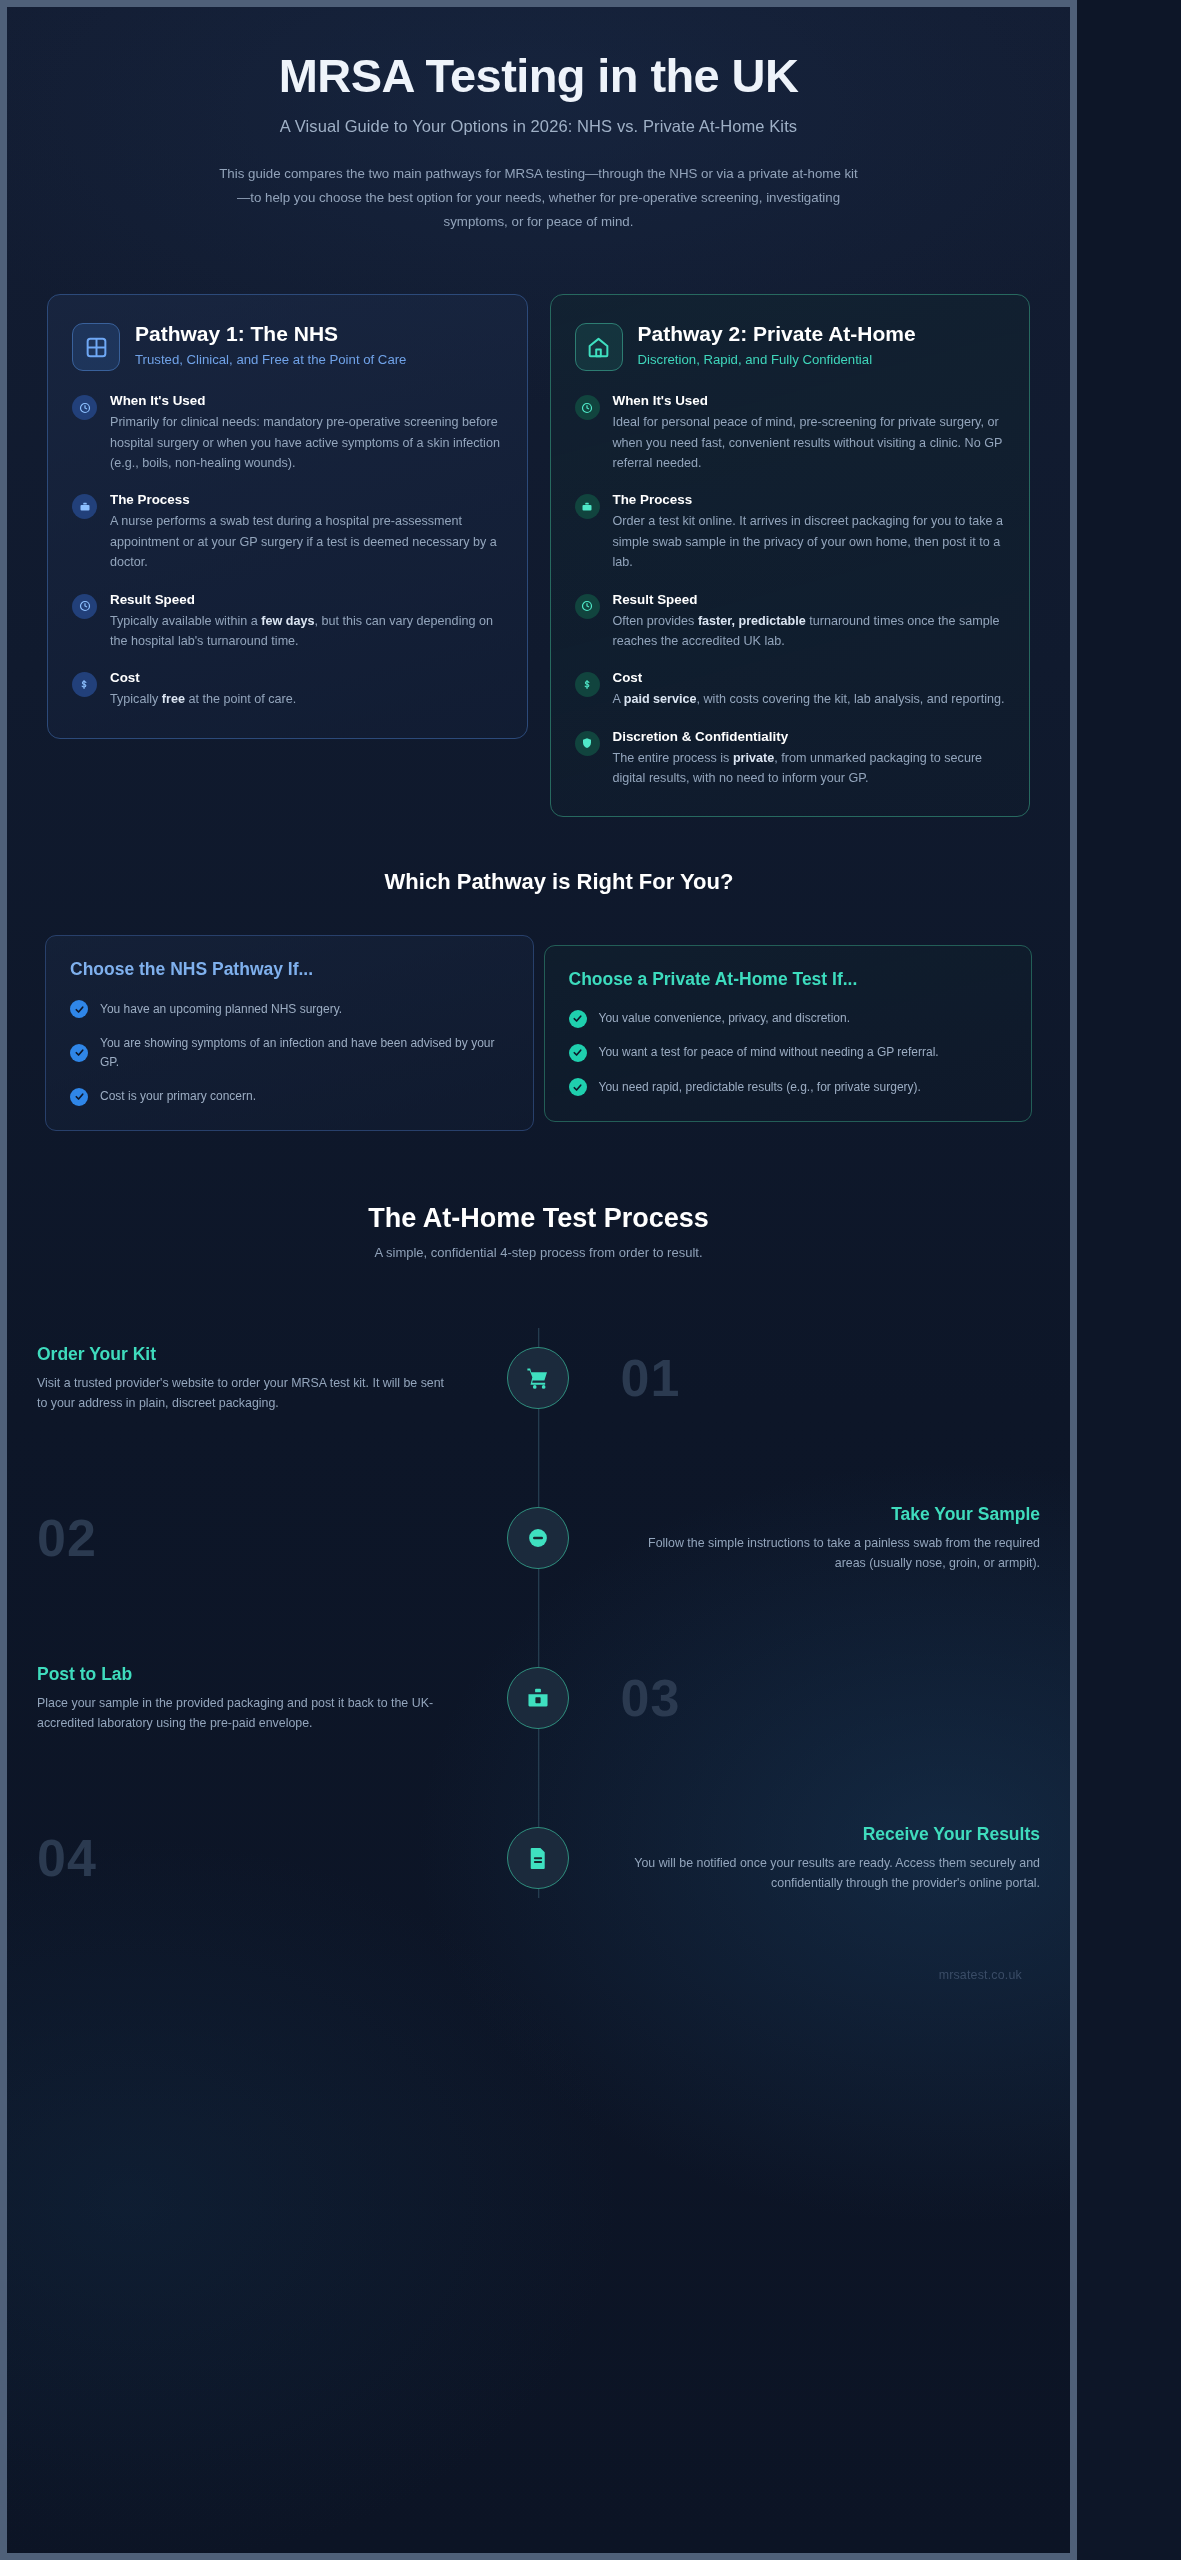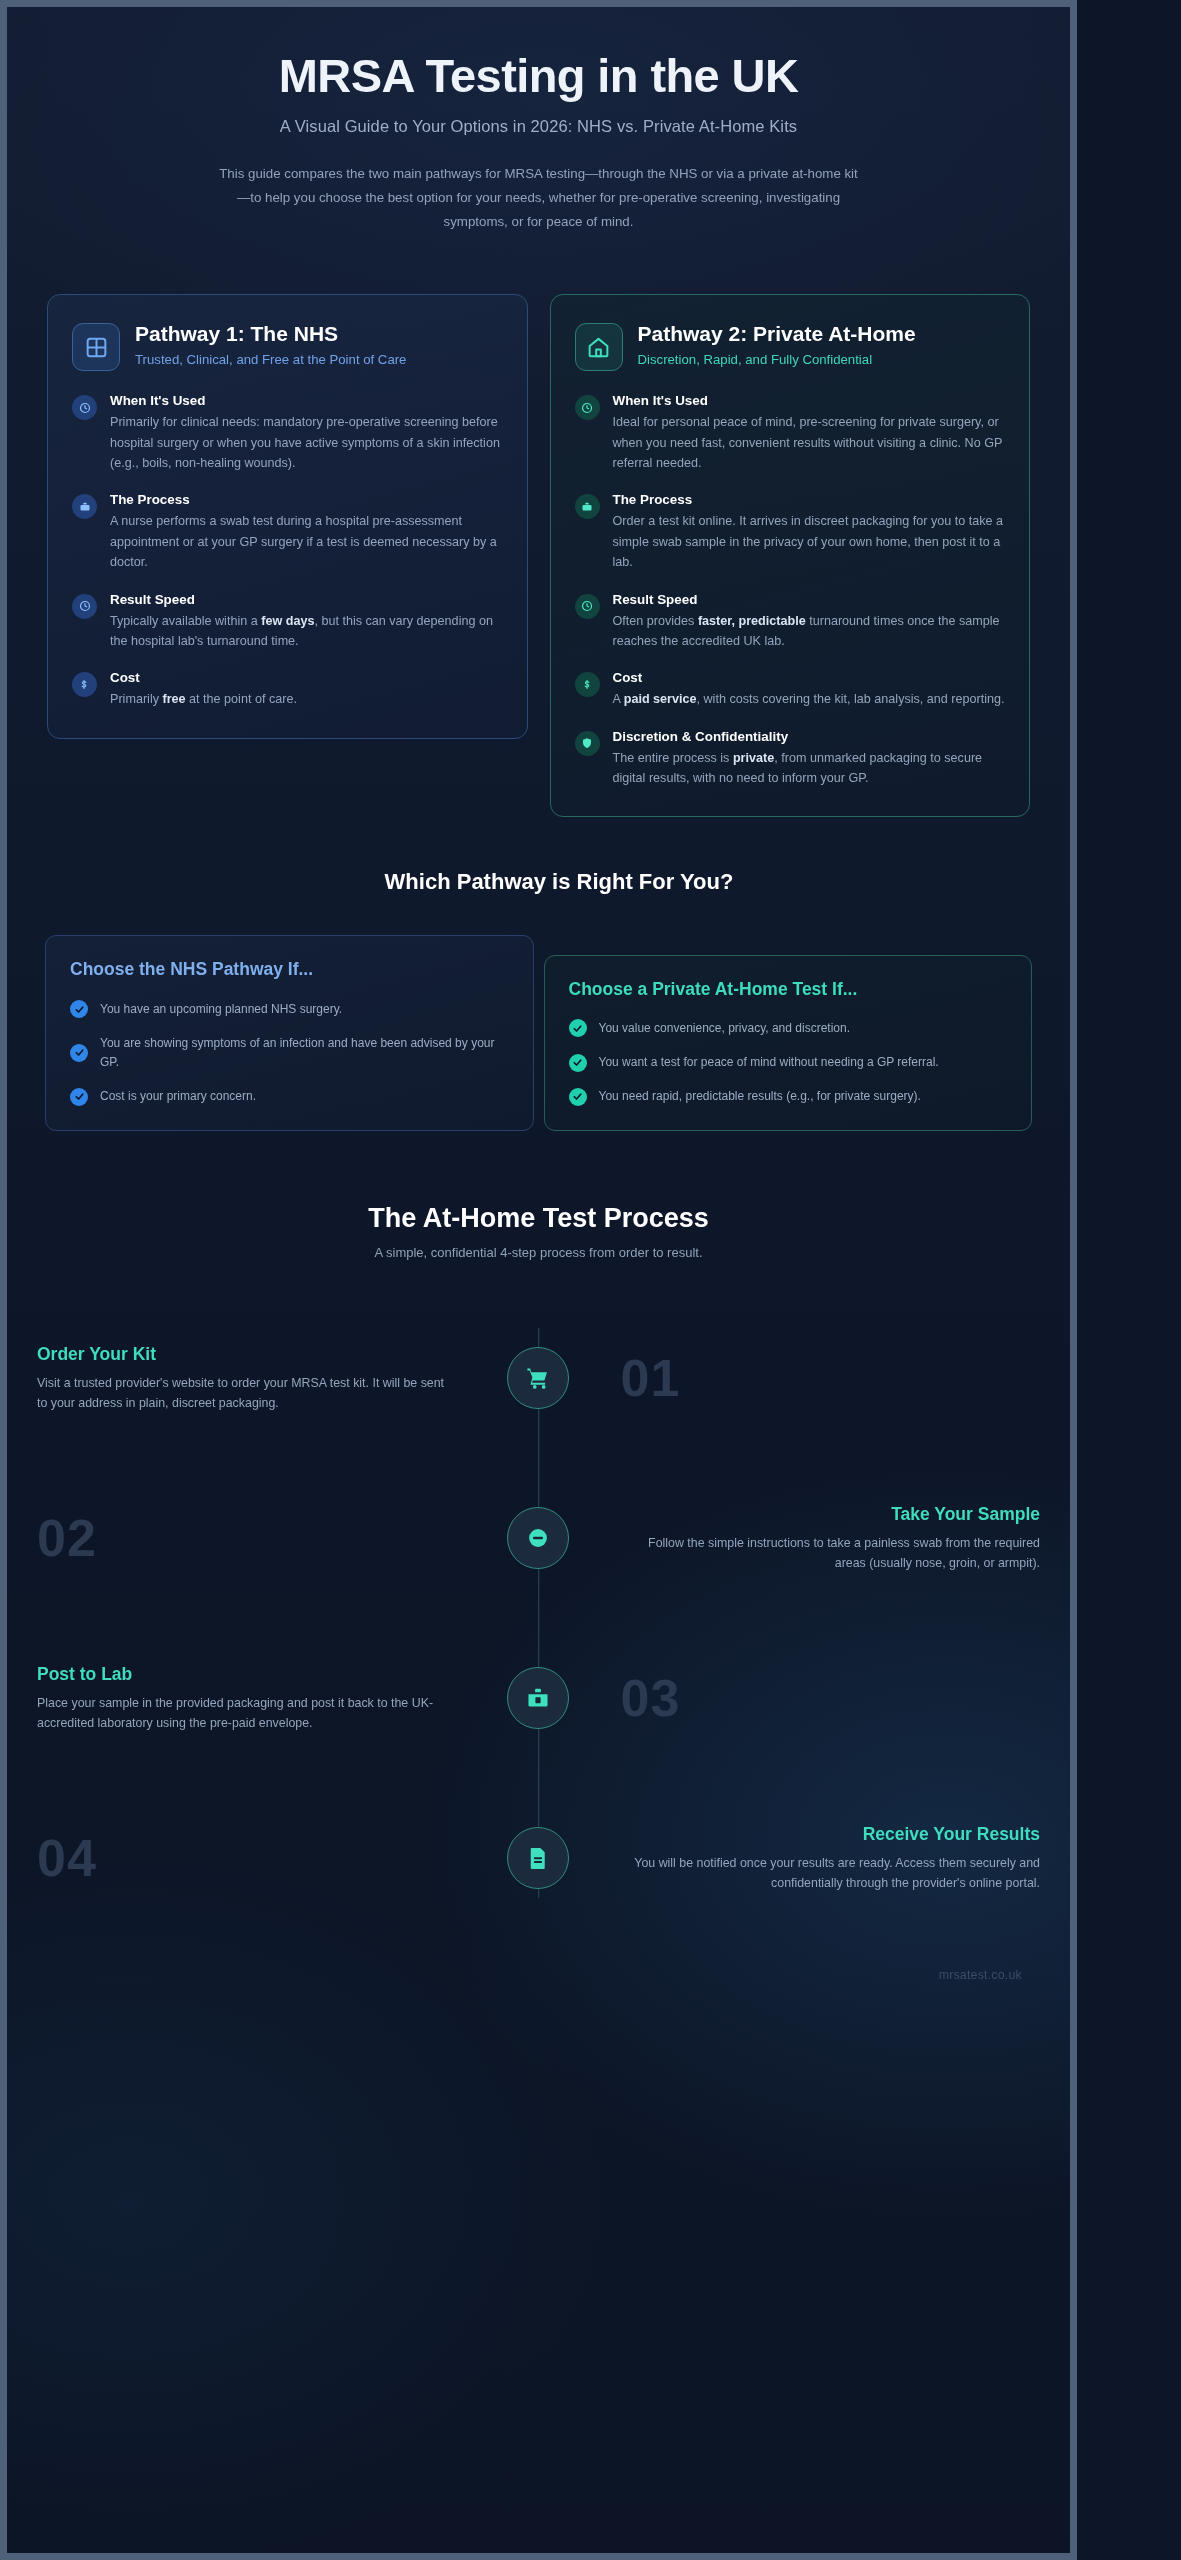--- a/index.html
+++ b/index.html
@@ -129,21 +129,21 @@
   .f-body b { color: #dbe5f2; font-weight: bold; }
 
   
   .sec2-title {
     text-align: center;
     font-size: 22px; font-weight: bold; color: #ffffff;
     margin-top: 52px;
     margin-left: 41px;
   }
 
-  .choose-row { display: flex; gap: 10px; padding: 40px 38px 0 38px; align-items: flex-end; }
+  .choose-row { display: flex; gap: 10px; padding: 40px 38px 0 38px; align-items: center; }
 
   .ccard { flex: 1; border-radius: 11px; padding: 22px 24px 24px 24px; }
   .ccard.nhs2 {
     background: linear-gradient(165deg, rgba(24,38,64,0.58) 0%, rgba(17,28,50,0.52) 100%);
     border: 1px solid #28406b;
   }
   .ccard.priv2 {
     background: linear-gradient(165deg, rgba(16,34,46,0.55) 0%, rgba(14,26,42,0.52) 100%);
     border: 1px solid #235e57;
   }
@@ -290,21 +290,21 @@
 
         <div class="feat">
           <div class="f-icon">
             <svg width="11" height="11" viewBox="0 0 24 24" fill="none" stroke="#8dc0ff" stroke-width="2.4" stroke-linecap="round">
                 <path d="M15 7.5c-1-1.4-2.4-2-4-2-2.2 0-3.6 1.2-3.6 3 0 3.6 7.6 2.2 7.6 5.8 0 2-1.8 3.2-4 3.2-1.8 0-3.2-.7-4.2-2"></path>
                 <line x1="11" y1="3.2" x2="11" y2="20.8"></line>
               </svg>
           </div>
           <div>
             <div class="f-title">Cost</div>
-            <div class="f-body"><span>Primarily </span><b>free</b><span> at the point of care.</span></div>
+            <div class="f-body"><span>Typically </span><b>free</b><span> at the point of care.</span></div>
           </div>
         </div>
       </div>
 
       <div class="pcard priv">
         <div class="pcard-head">
           <div class="pc-iconbox">
             <svg width="25" height="25" viewBox="0 0 24 24" fill="none" stroke="#3fe0c0" stroke-width="1.9" stroke-linejoin="round">
               <path d="M3.5 10.5 12 3.7l8.5 6.8v9a.9.9 0 0 1-.9.9H4.4a.9.9 0 0 1-.9-.9z"></path>
               <rect x="9.8" y="14" width="4.4" height="6.4"></rect>

